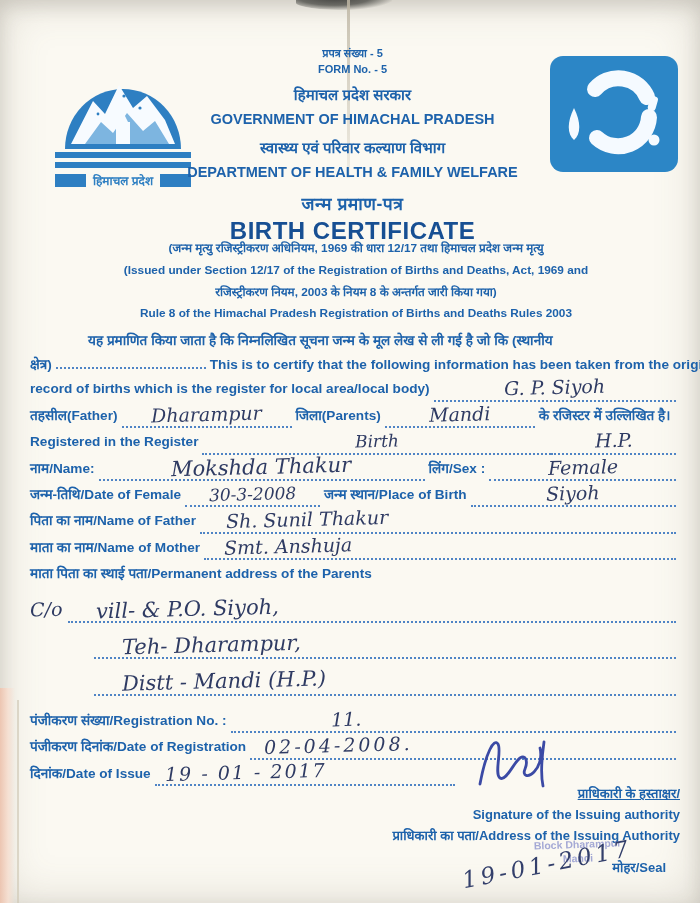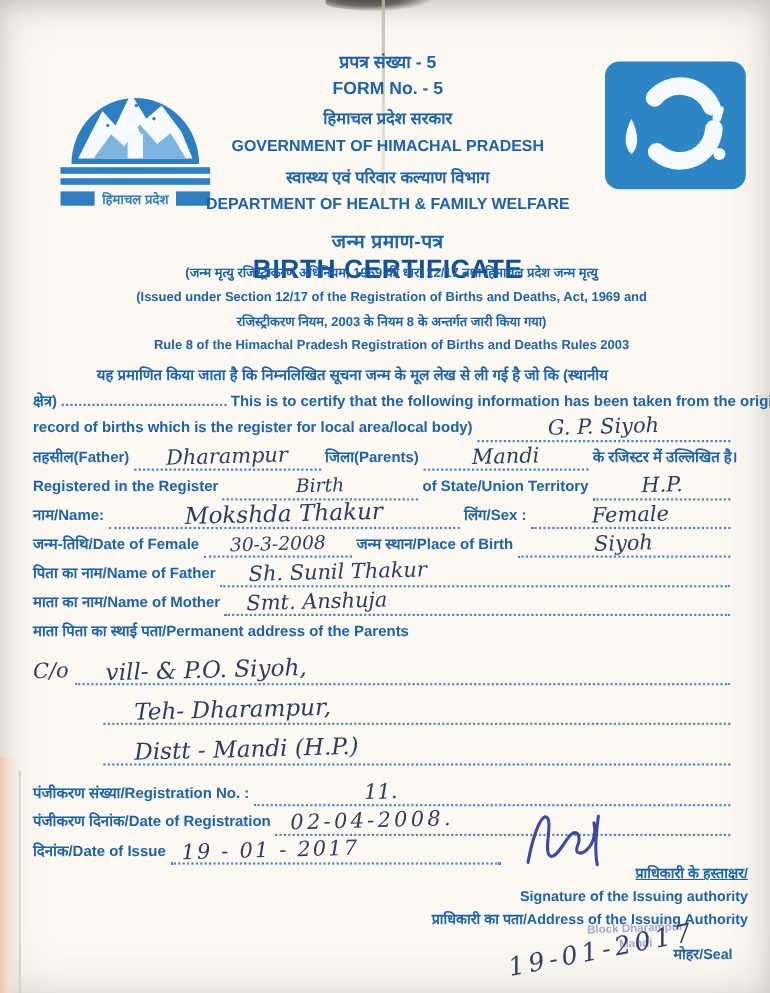--- a/index.html
+++ b/index.html
@@ -28,31 +28,31 @@
   .crease-left{ position:absolute; left:17px; top:700px; width:2px; height:203px; background:rgba(210,202,184,.7); }
   .pink-edge{ position:absolute; left:0; top:688px; width:15px; height:215px;
     background:linear-gradient(90deg, #eec3ae 0%, #f7e0d2 55%, rgba(250,240,230,0) 100%); opacity:.9; }
 
   
   .emblem-left{ position:absolute; left:52px; top:56px; }
   .emblem-right{ position:absolute; right:18px; top:54px; }
 
   
   .hdr{ position:absolute; top:46px; left:180px; width:345px; text-align:center; font-weight:bold; }
-  .hdr .h-sm{ font-size:16px; line-height:1.45; }
+  .hdr .h-sm{ font-size:11px; line-height:1.45; }
   .hdr .h-md{ font-size:14.5px; line-height:1.5; margin-top:4px; }
   .hdr .h-hi{ font-size:15px; line-height:1.4; margin-top:6px; }
   .hdr .h-title-hi{ font-size:17.5px; margin-top:8px; letter-spacing:.5px; }
   .hdr .h-title-en{ font-size:24px; margin-top:2px; letter-spacing:.5px; color:var(--blue-deep); }
 
   .act{ position:absolute; top:238px; left:64px; right:52px; text-align:center;
     font-weight:bold; font-size:11.8px; line-height:1.85; }
 
   
-  .formbody{ position:absolute; top:330px; left:30px; right:36px; font-weight:bold; font-size:13.6px; }
+  .formbody{ position:absolute; top:330px; left:30px; right:24px; font-weight:bold; font-size:13.6px; }
   .row{ display:flex; align-items:baseline; margin-top:4px; line-height:1.5; white-space:nowrap; }
   .lbl{ flex:0 0 auto; }
   .pad-r{ padding-right:4px; } .pad-l{ padding-left:4px; }
   .fill{ border-bottom:2px dotted var(--dots); text-align:center; min-width:36px; }
   .grow{ flex:1 1 auto; }
   .w150{ flex:0 0 150px; } .w170{ flex:0 0 170px; } .w135{ flex:0 0 135px; }
   .w125{ flex:0 0 125px; } .w300{ flex:0 0 300px; }
   .hw{ font-family:"DejaVu Serif", serif; font-style:italic; font-weight:500;
        color:var(--ink); display:inline-block; line-height:.55; font-size:17px;
        transform:rotate(-1.5deg) translateY(1px); }
@@ -162,21 +162,20 @@
         <span class="hw hw-lg">Mandi</span>
       </span>
       <span class="lbl pad-l">के रजिस्टर में उल्लिखित है।</span>
     </div>
 
     <div class="row">
       <span class="lbl pad-r">Registered in the Register</span>
       <span class="fill grow">
         <span class="hw">Birth</span>
       </span>
-      <span class="lbl pad-l pad-r">of State/Union Territory</span>
       <span class="fill w125">
         <span class="hw hw-lg">H.P.</span>
       </span>
     </div>
 
     <div class="row">
       <span class="lbl pad-r">नाम/Name:</span>
       <span class="fill grow" style="flex-grow:1.25">
         <span class="hw hw-xl">Mokshda Thakur</span>
       </span>

